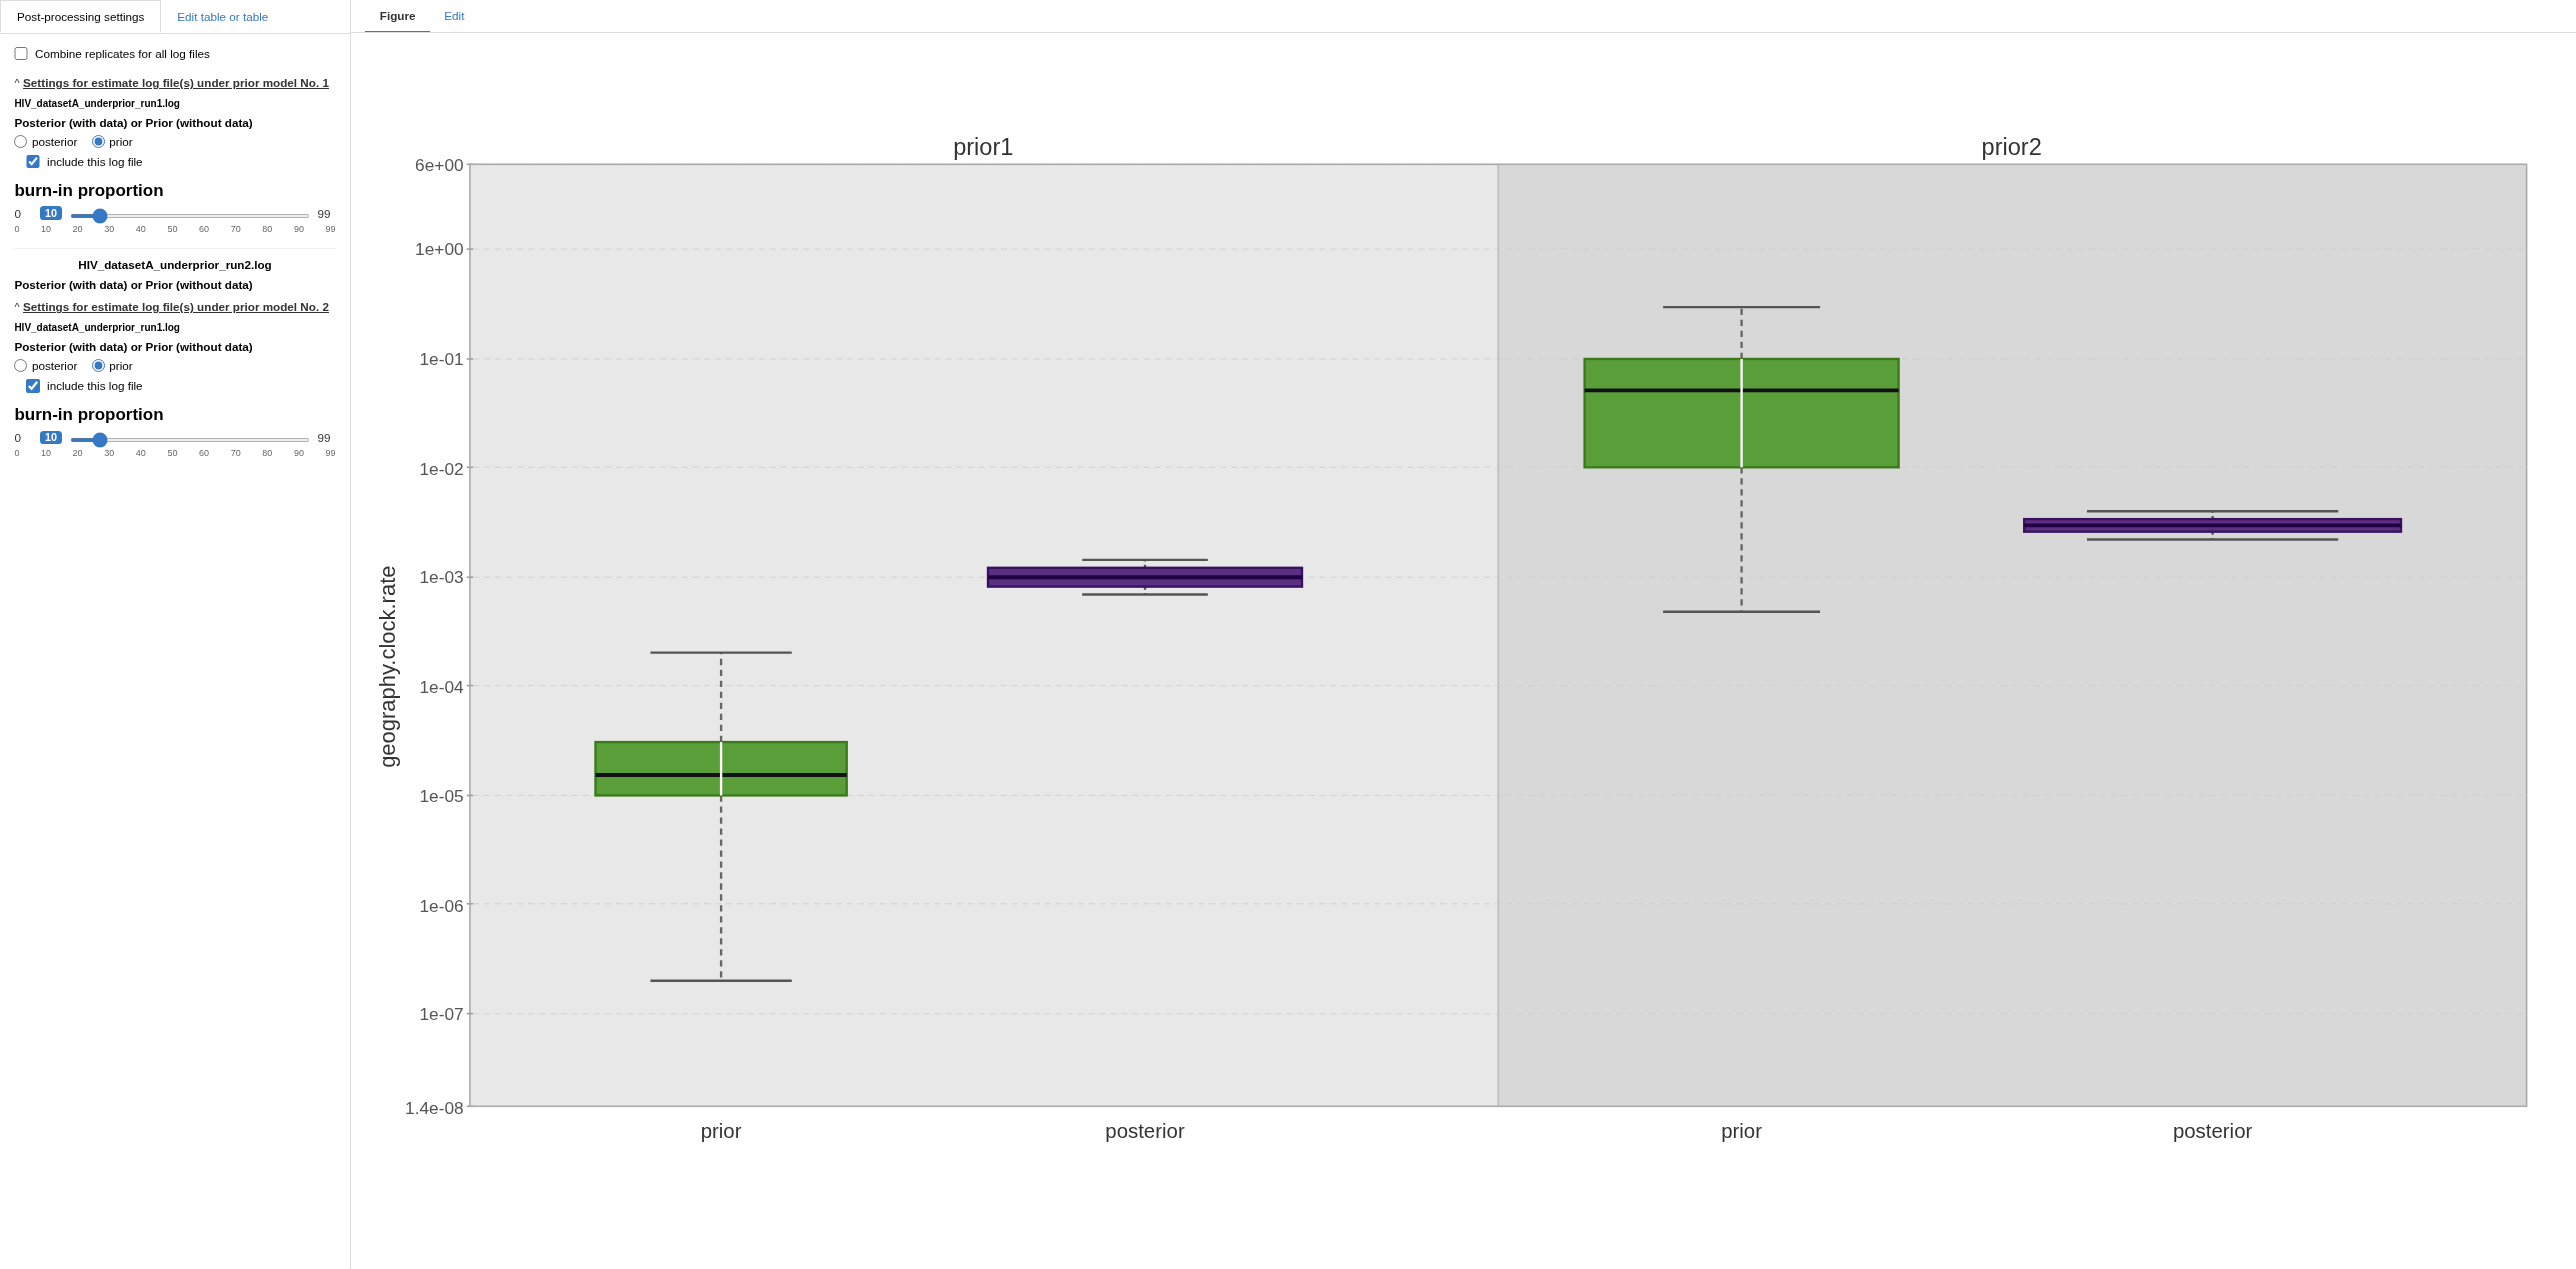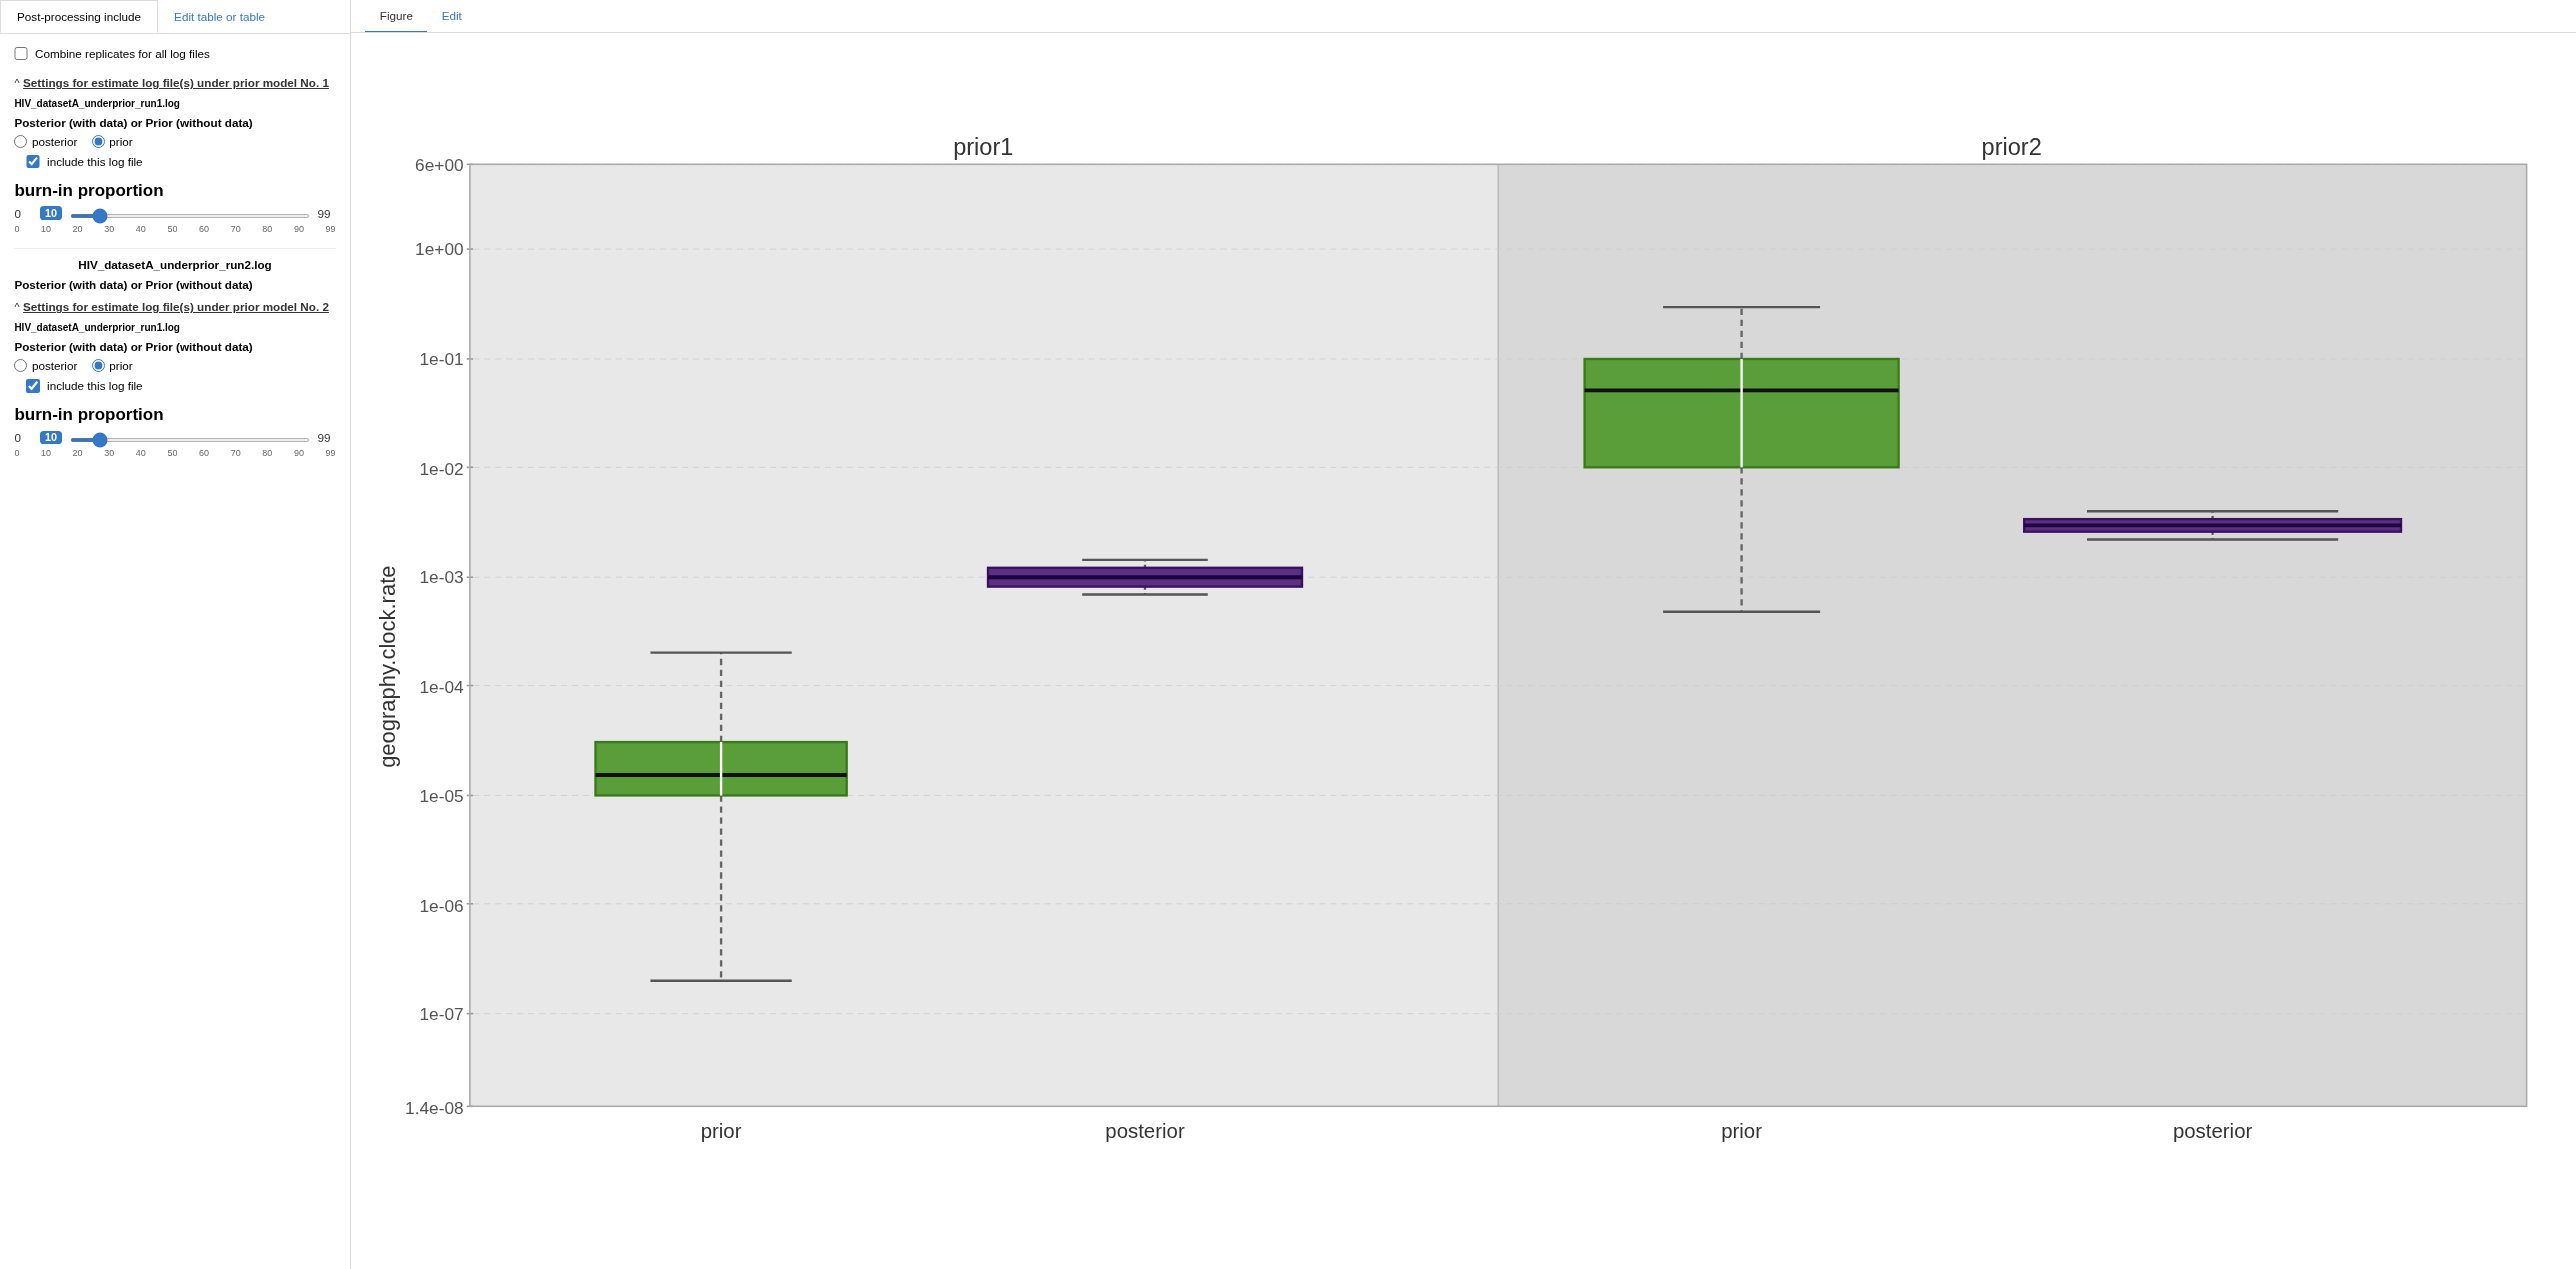--- a/index.html
+++ b/index.html
@@ -168,21 +168,21 @@
     .figure-tab {
       padding: 9px 14.4px;
       font-size: 11.7px;
       cursor: pointer;
       border-bottom: 1.8px solid transparent;
       color: #333;
     }
     .figure-tab.active {
       border-bottom: 1.8px solid #3478c6;
       color: #333;
-      font-weight: 400;
+      font-weight: 700;
     }
     .figure-tab.inactive {
       color: #3478c6;
     }
     .chart-area {
       flex: 1;
       padding: 9px 18px 9px 9px;
       overflow: hidden;
       display: flex;
       align-items: stretch;
@@ -194,21 +194,21 @@
       width: 100%;
       height: 100%;
     }
   </style>
 </head>
 <body>
 
 <div class="left-panel">
 
   <div class="tab-bar">
-    <button class="tab-btn active">Post-processing include</button>
+    <button class="tab-btn active">Post-processing settings</button>
     <button class="tab-btn link-style">Edit table or table</button>
   </div>
 
   <div class="panel-content">
 
     <div class="combine-row">
       <input type="checkbox" id="combine-cb" style="">
       <label for="combine-cb">Combine replicates for all log files</label>
     </div>
 

